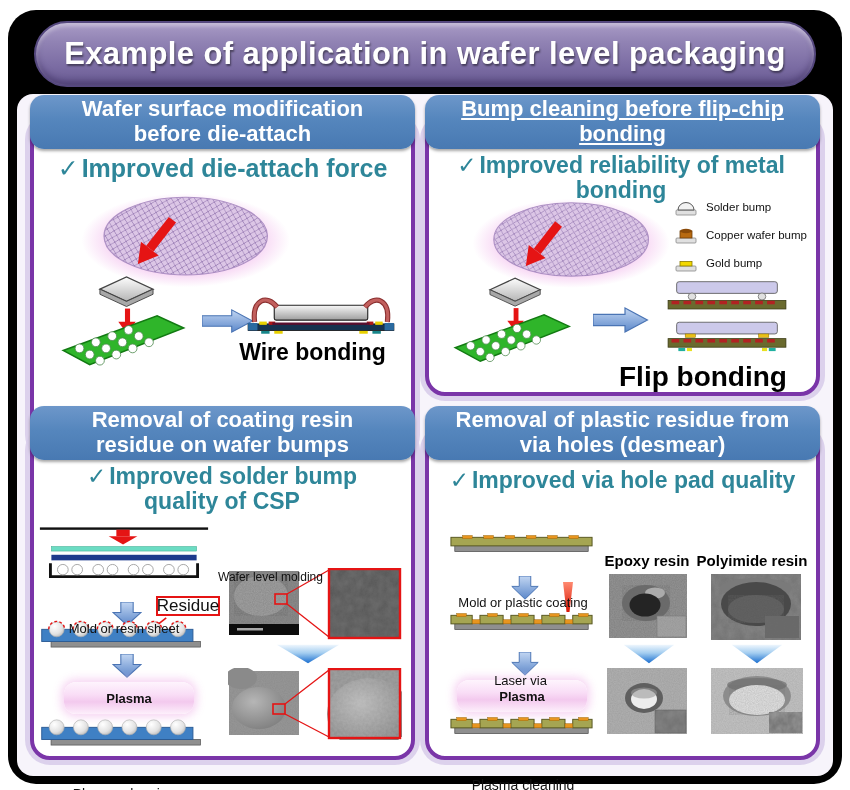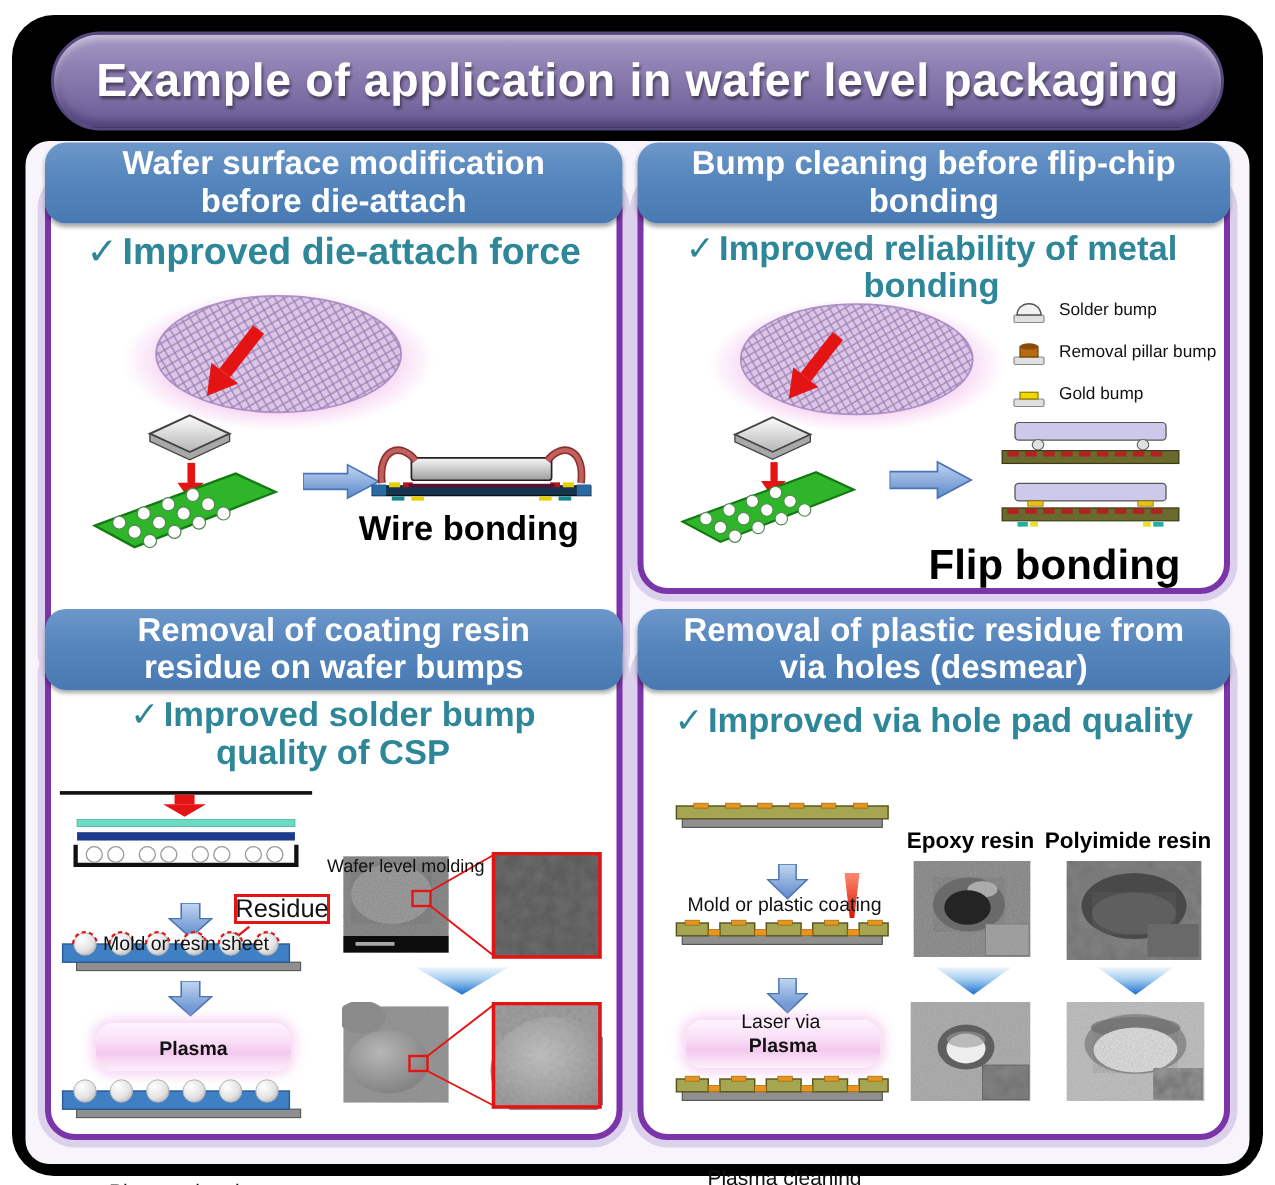--- a/index.html
+++ b/index.html
@@ -17,21 +17,21 @@
   .panel-tr { left:417px; top:85px; width:395px; height:301px; }
   .panel-bl { left:22px; top:396px; width:385px; height:354px; }
   .panel-br { left:417px; top:396px; width:395px; height:354px; }
   .panel-body { position:absolute; left:0; top:24px; right:0; bottom:0; background:#fff;
     border:4px solid #7a35a8; border-radius:20px; box-shadow:0 0 0 5px rgba(216,205,234,.9); }
   .panel-header { position:absolute; left:0; top:0; width:100%; height:54px; z-index:3;
     background:linear-gradient(180deg,#6d97ca 0%,#5586bd 45%,#4879b2 100%);
     border-radius:14px; color:#fff; display:flex; align-items:center; justify-content:center;
     text-align:center; font-weight:bold; font-size:22px; line-height:1.12; box-shadow:0 2px 3px rgba(0,0,0,.35); }
   .panel-header span { display:inline-block; }
-  .mw330 { max-width:330px; } .mw350 { max-width:350px; } .mw335 { max-width:335px; }
+  .mw330 { max-width:330px; } .mw350 { max-width:350px;text-decoration:underline; } .mw335 { max-width:335px; }
 
   .benefit { position:absolute; z-index:2; color:#2e8699; font-weight:bold; text-align:center; line-height:1.1; }
   .b-tl { left:0; right:0; top:60px; font-size:25px; }
   .b-tr { left:16px; width:360px; top:58px; font-size:23px; }
   .b-bl { left:42px; width:300px; top:58px; font-size:23px; }
   .b-br { left:0; right:0; top:62px; font-size:23px; }
   .benefit .chk { margin-right:3px; }
 
   .abs { position:absolute; z-index:1; }
   .lbl { position:absolute; color:#111; text-align:center; z-index:2;margin-top:40px; }
@@ -237,21 +237,21 @@
           <path d="M5,13 A8,7.5 0 0 1 21,13 Z" fill="#f2f2f2" stroke="#555" stroke-width="1"></path>
         </svg>
         <span class="legend-label">Solder bump</span>
       </div>
       <div class="legend-row">
         <svg width="26" height="20" viewBox="0 0 26 20">
           <rect x="3" y="13" width="20" height="5" rx="1" fill="#e0e0e0" stroke="#888" stroke-width="0.8"></rect>
           <rect x="7" y="6" width="12" height="7" fill="#b86a10" stroke="#70400a" stroke-width="0.8"></rect>
           <ellipse cx="13" cy="6" rx="6" ry="2.2" fill="#8a4a08"></ellipse>
         </svg>
-        <span class="legend-label">Removal pillar bump</span>
+        <span class="legend-label">Copper wafer bump</span>
       </div>
       <div class="legend-row">
         <svg width="26" height="20" viewBox="0 0 26 20">
           <rect x="3" y="13" width="20" height="5" rx="1" fill="#e0e0e0" stroke="#888" stroke-width="0.8"></rect>
           <rect x="7" y="8.5" width="12" height="4.5" fill="#f2d800" stroke="#8a7a00" stroke-width="0.8"></rect>
         </svg>
         <span class="legend-label">Gold bump</span>
       </div>
     </div>
 

